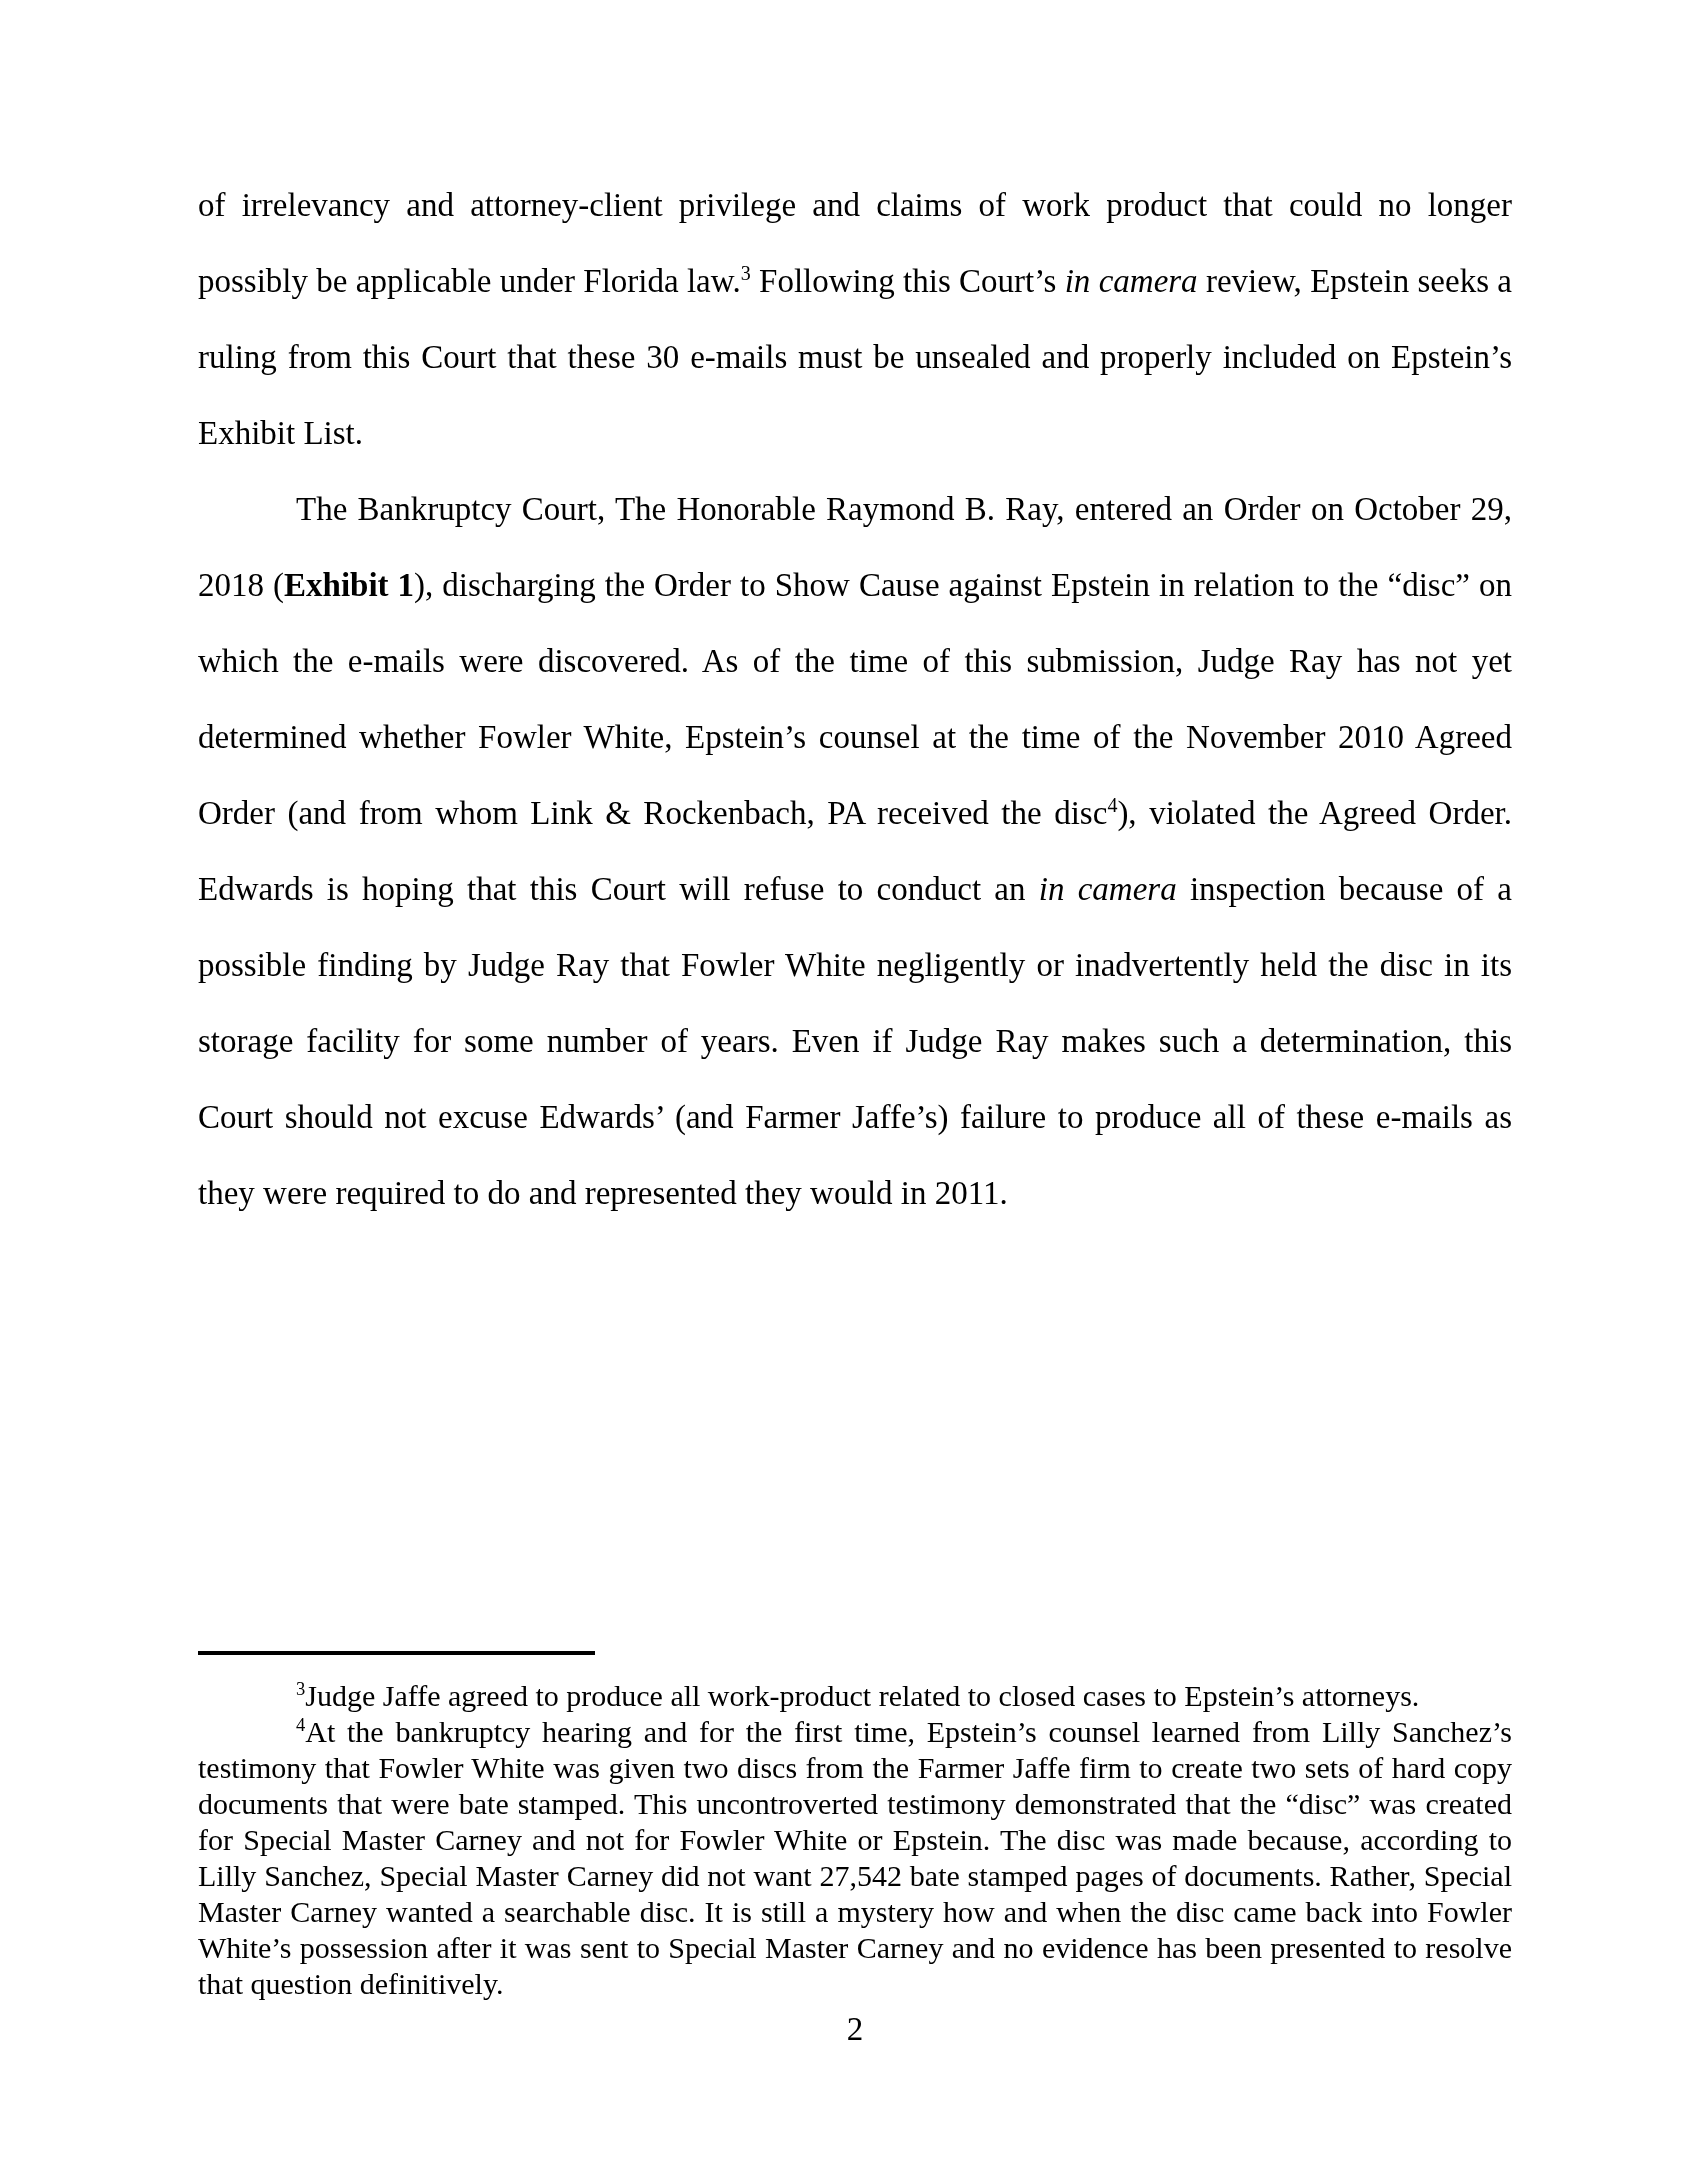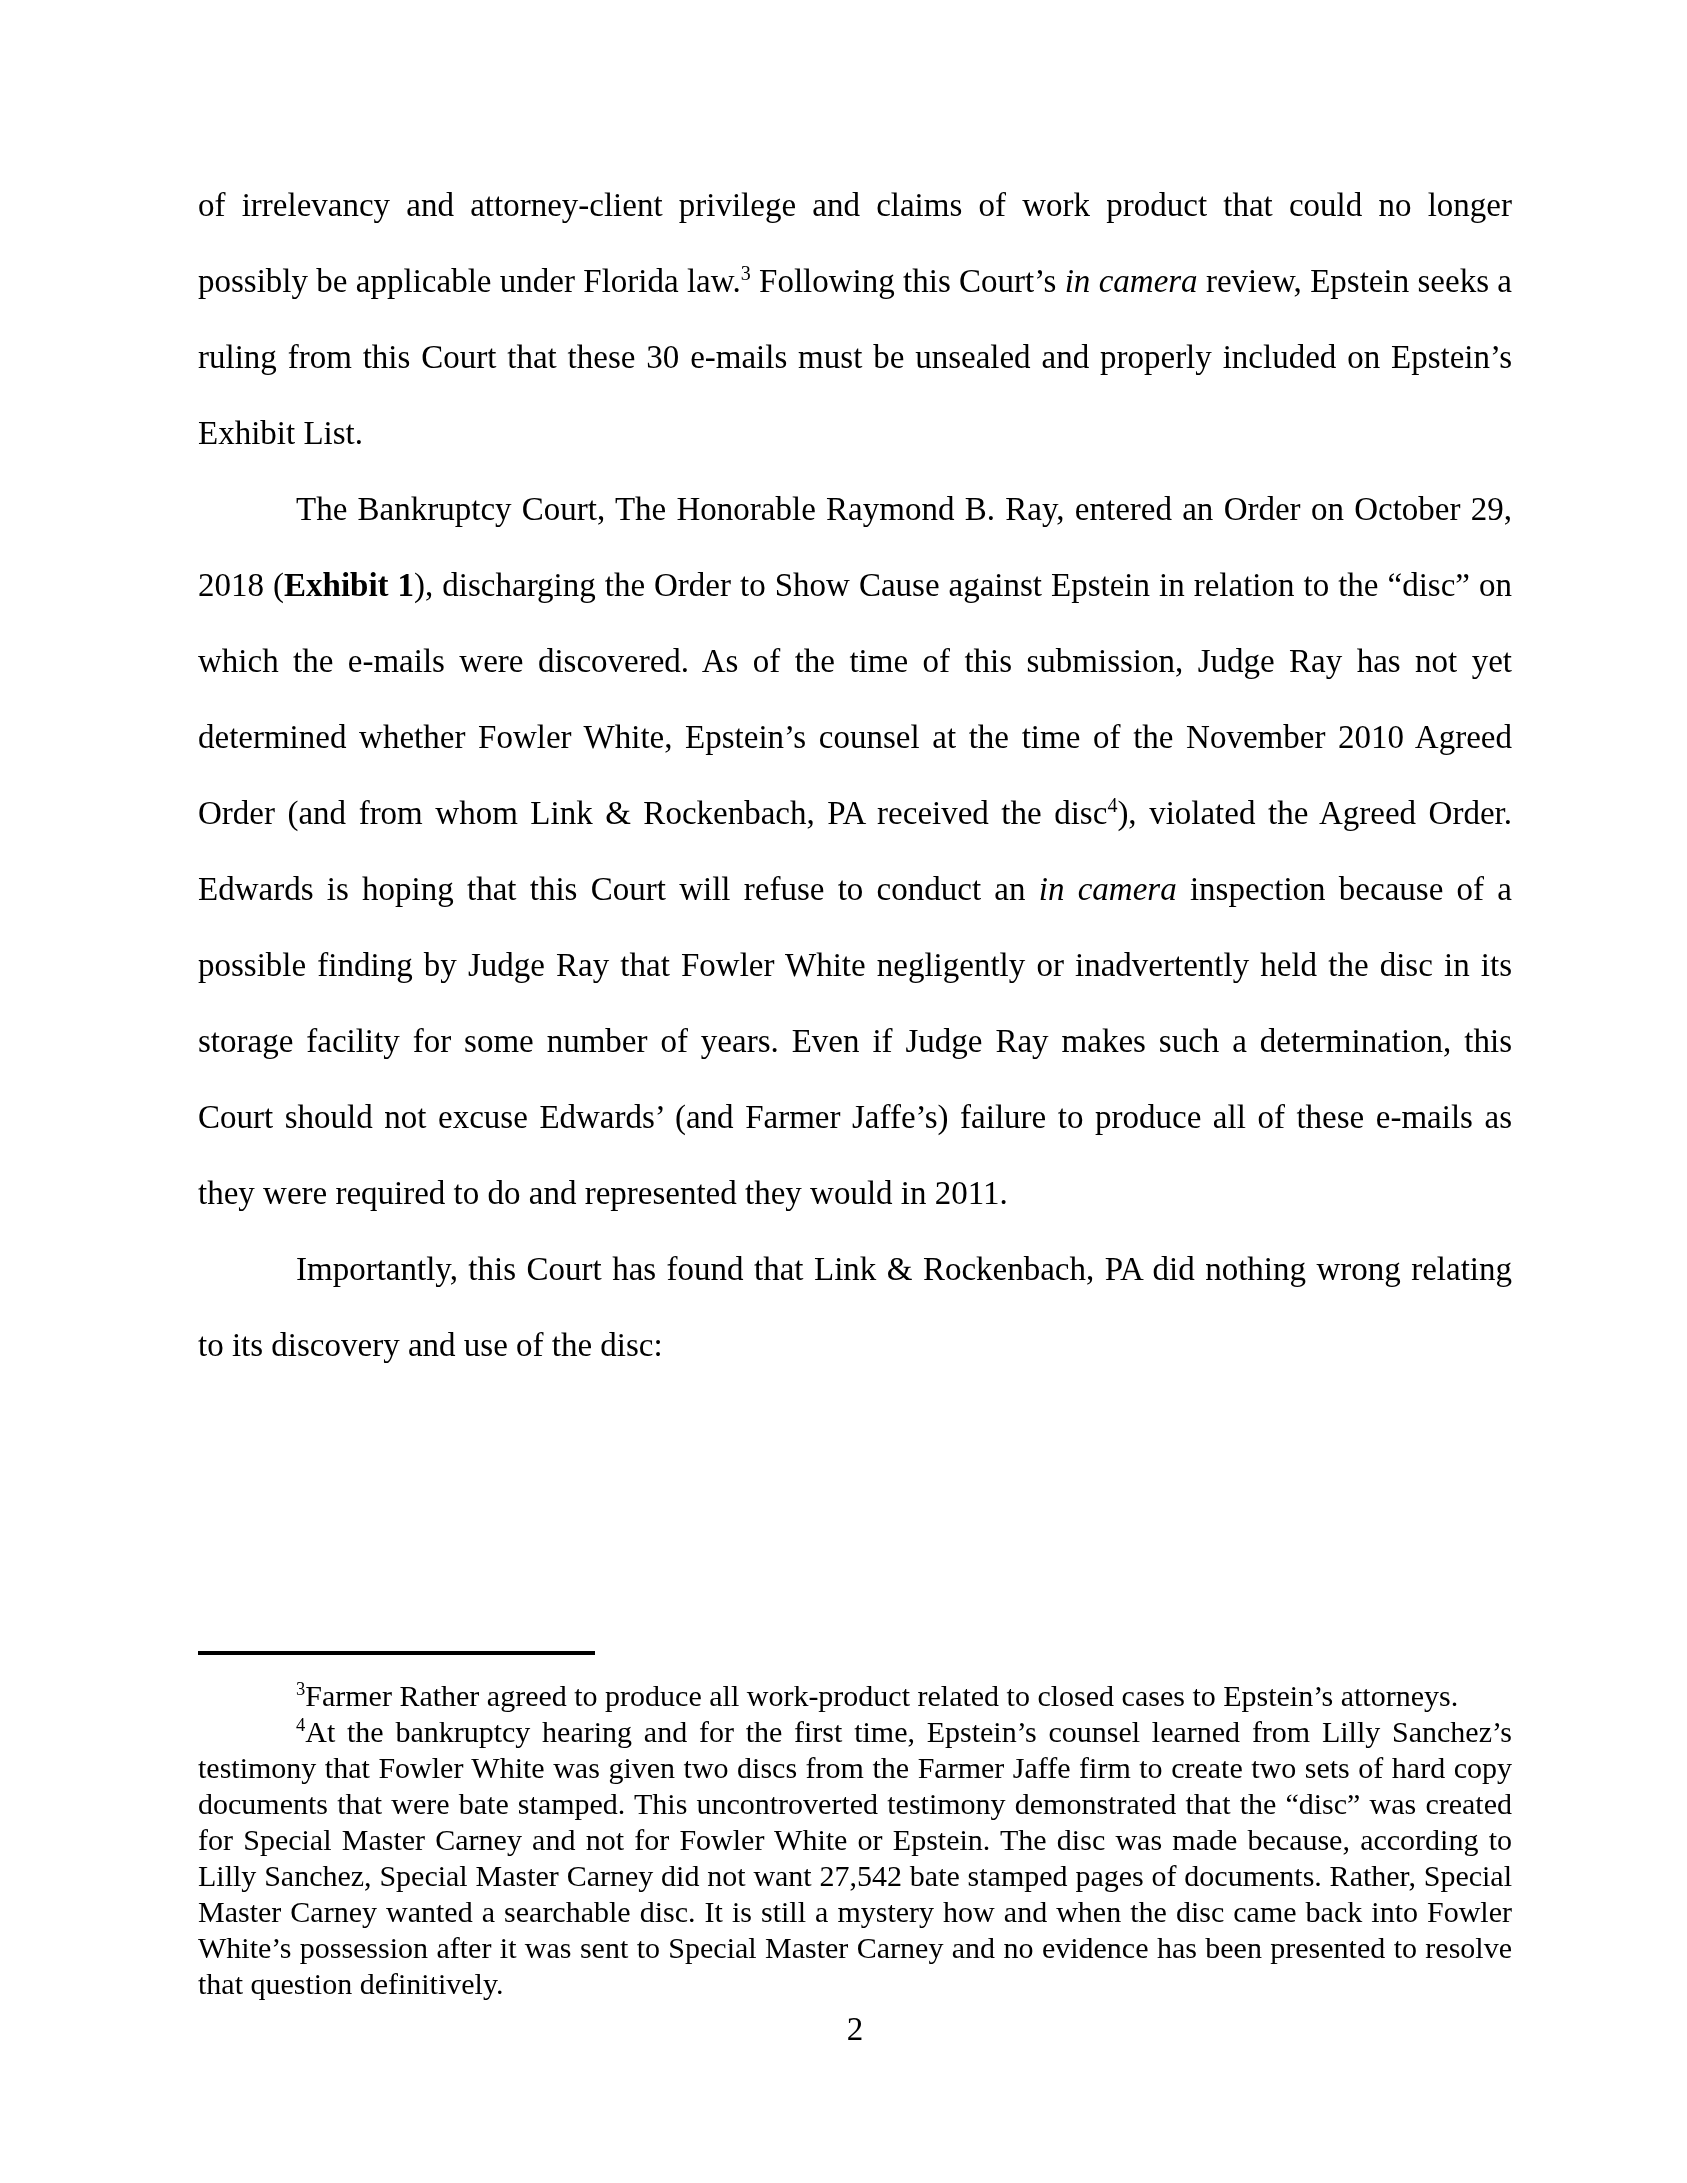--- a/index.html
+++ b/index.html
@@ -85,26 +85,25 @@
 
 <div class="page">
 
   <div class="content">
 
     <p class="para"><span>of irrelevancy and attorney-client privilege and claims of work product that could no longer possibly be applicable under Florida law.</span><sup class="fnref">3</sup><span>  Following this Court’s </span><em>in camera</em><span> review, Epstein seeks a ruling from this Court that these 30 e-mails must be unsealed and properly included on Epstein’s Exhibit List.</span></p>
 
 
     <p class="para indent"><span>The Bankruptcy Court, The Honorable Raymond B. Ray, entered an Order on October 29, 2018 (</span><strong>Exhibit 1</strong><span>), discharging the Order to Show Cause against Epstein in relation to the “disc” on which the e-mails were discovered. As of the time of this submission, Judge Ray has not yet determined whether Fowler White, Epstein’s counsel at the time of the November 2010 Agreed Order (and from whom Link &amp; Rockenbach, PA received the disc</span><sup class="fnref">4</sup><span>), violated the Agreed Order. Edwards is hoping that this Court will refuse to conduct an </span><em>in camera</em><span> inspection because of a possible finding by Judge Ray that Fowler White negligently or inadvertently held the disc in its storage facility for some number of years.  Even if Judge Ray makes such a determination, this Court should not excuse Edwards’ (and Farmer Jaffe’s) failure to produce all of these e-mails as they were required to do and represented they would in 2011.</span></p>
 
-    <p class="para indent"><span>Importantly, this Court has found that Link &amp; Rockenbach, PA did nothing wrong relating to its discovery and use of the disc:</span></p>
 
   </div>
 
   <div class="footnotes">
     <div class="fn-separator"></div>
-    <p class="fn"><sup class="fnref">3</sup><span>Farmer Rather agreed to produce all work-product related to closed cases to Epstein’s attorneys.</span></p>
+    <p class="fn"><sup class="fnref">3</sup><span>Judge Jaffe agreed to produce all work-product related to closed cases to Epstein’s attorneys.</span></p>
     <p class="fn"><sup class="fnref">4</sup><span>At the bankruptcy hearing and for the first time, Epstein’s counsel learned from Lilly Sanchez’s testimony that Fowler White was given two discs from the Farmer Jaffe firm to create two sets of hard copy documents that were bate stamped. This uncontroverted testimony demonstrated that the “disc” was created for Special Master Carney and not for Fowler White or Epstein. The disc was made because, according to Lilly Sanchez, Special Master Carney did not want 27,542 bate stamped pages of documents.  Rather, Special Master Carney wanted a searchable disc.  It is still a mystery how and when the disc came back into Fowler White’s possession after it was sent to Special Master Carney and no evidence has been presented to resolve that question definitively.</span></p>
   </div>
 
   <div class="page-number">2</div>
 
 </div>
 
 
 </body></html>

